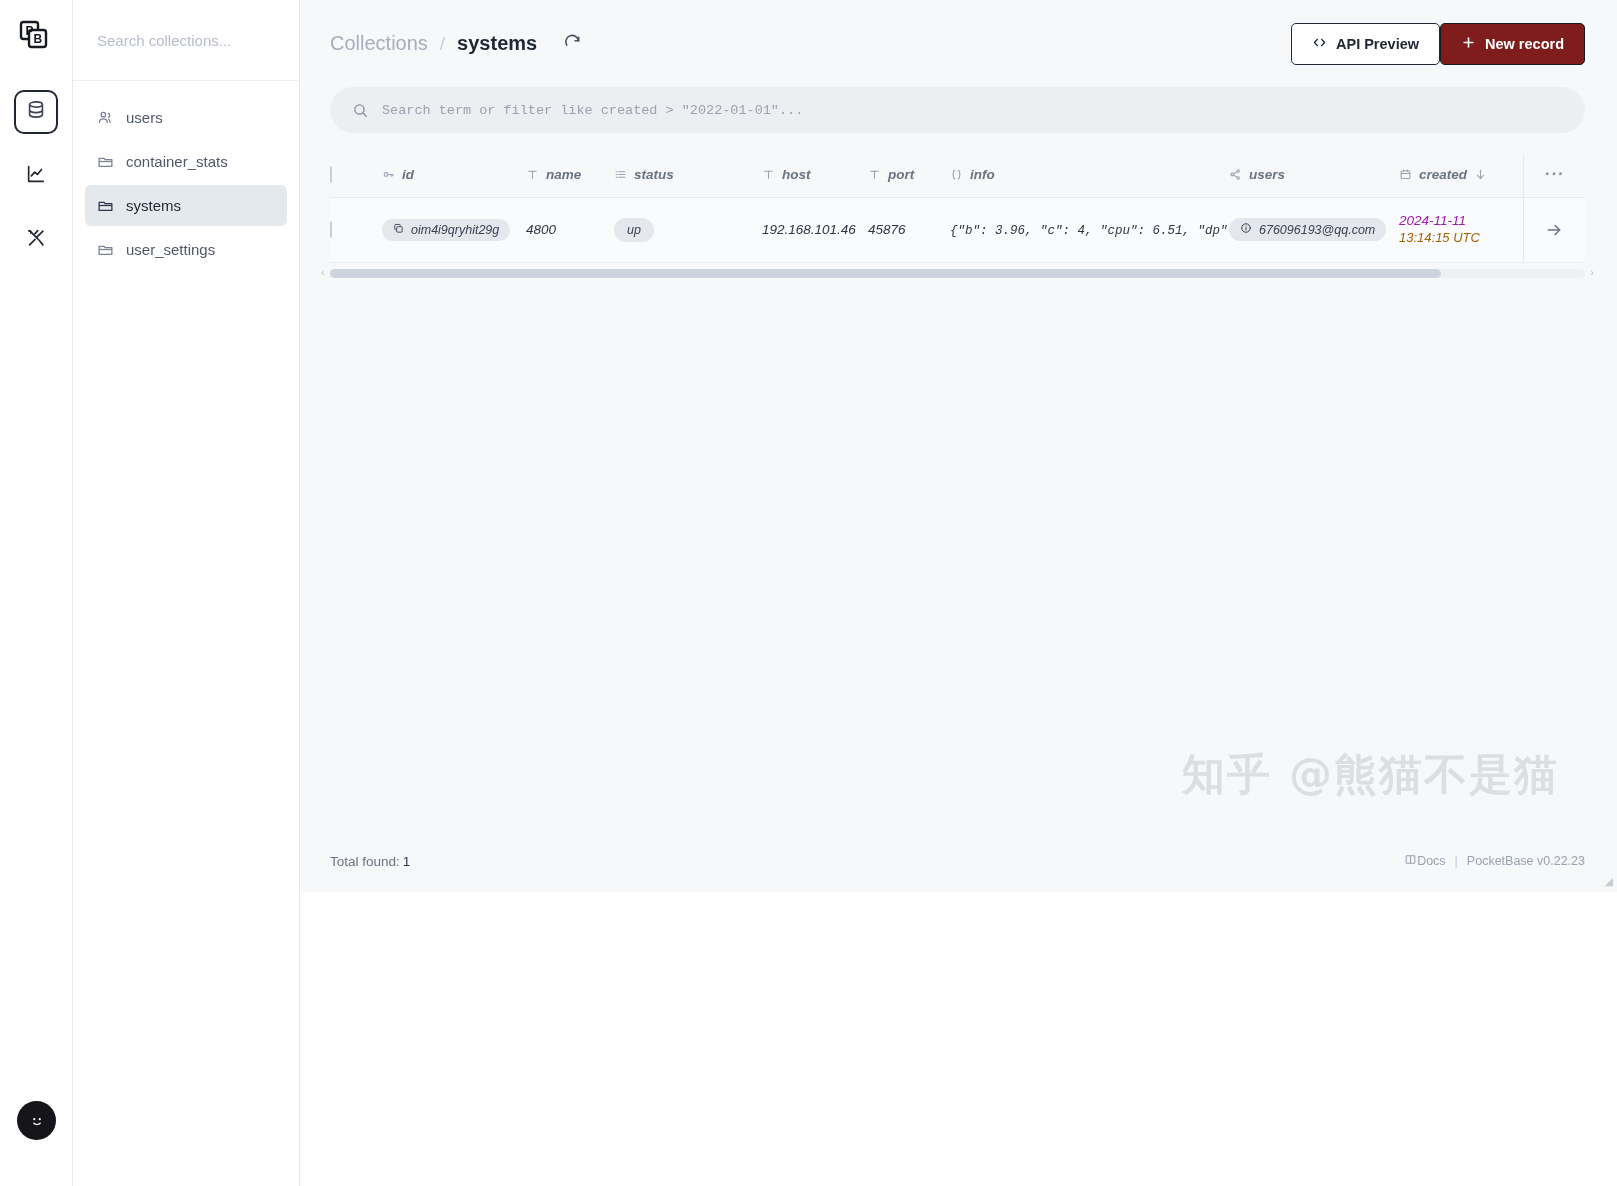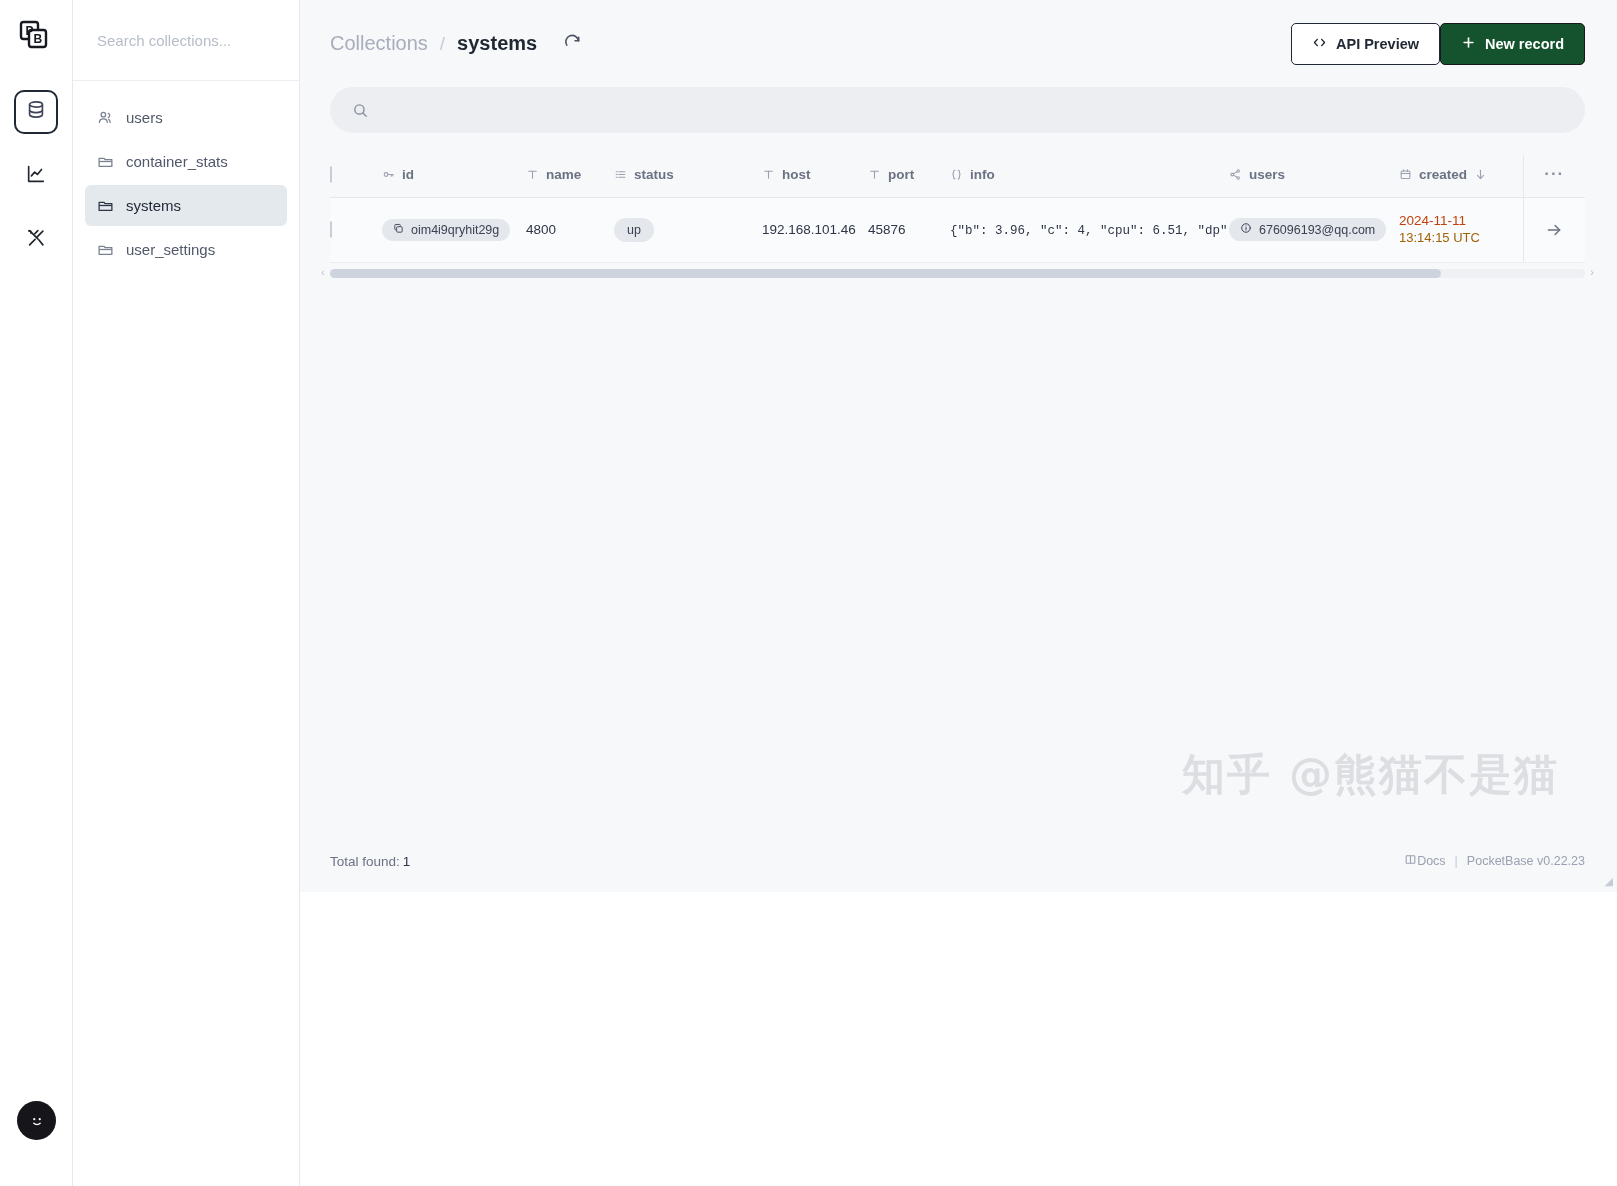--- a/index.html
+++ b/index.html
@@ -74,38 +74,38 @@
     margin-left: 10px; width: 26px; height: 26px; color: #4c5364;
     display: flex; align-items: center; justify-content: center; cursor: pointer;
   }
   .topbar-actions { margin-left: auto; display: flex; align-items: center; gap: 0; }
   .btn {
     display: inline-flex; align-items: center; gap: 9px;
     height: 42px; padding: 0 20px; border-radius: 5px;
     font-size: 14.5px; font-weight: 600; cursor: pointer; white-space: nowrap;
   }
   .btn-outline { background: #fff; color: #1f2733; border: 1.6px solid #1f2733; }
-  .btn-solid { background: #14532d; color: #ffffff; border: 1.6px solid #16191f; }
+  .btn-solid { background: #7f1d1d; color: #ffffff; border: 1.6px solid #16191f; }
 
   
   .filterbar { padding: 0 32px 0 30px; }
   .filter-input {
     height: 46px; background: #eceef2; border-radius: 23px;
     display: flex; align-items: center; gap: 13px; padding: 0 22px;
     cursor: text;
   }
   .filter-input .fi-icon { color: #8b91a0; display:flex; }
   .filter-input input {
     flex: 1; border: 0; outline: 0; background: transparent;
     font-family: "Liberation Mono", monospace; font-size: 13.5px; color: #3d4457;
   }
   .filter-input input::placeholder { color: #9aa1b0; }
 
   
-  .table-wrap { margin-top: 22px; padding: 0 32px 0 30px; position: relative; }
+  .table-wrap { margin-top: 22px; padding: 0 32px 0 30px; position: relative; font-style: italic; }
   table { width: 100%; border-collapse: collapse; table-layout: fixed; }
   thead th {
     font-size: 13.5px; font-weight: 600; color: #6b7283;
     text-align: left; padding: 9px 0 13px 0; border-bottom: 1px solid #e6e8ed;
     white-space: nowrap; vertical-align: middle;
   }
   .th-inner { display: flex; align-items: center; gap: 7px; cursor: pointer; }
   .th-inner .t-ico { color: #9ba1b0; display: flex; align-items: center; }
   tbody td {
     padding: 15px 0; border-bottom: 1px solid #ebedf1;
@@ -119,21 +119,21 @@
   .pill {
     display: inline-flex; align-items: center; gap: 7px;
     background: #e4e7ec; color: #3b4252; border-radius: 13px;
     padding: 4px 11px; font-size: 12.5px; white-space: nowrap;
   }
   .pill.status { padding: 5px 13px; }
   .mono-ellipsis {
     font-family: "Liberation Mono", monospace; font-size: 12.5px; color: #2e3647;
     white-space: nowrap; overflow: hidden; text-overflow: clip;
   }
-  .created-main { font-size: 13.5px; color: #c2410c; line-height: 1.25; }
+  .created-main { font-size: 13.5px; color: #a21caf; line-height: 1.25; }
   .created-sub { font-size: 13px; color: #a16207; line-height: 1.3; }
   .col-actions { width: 62px; border-left: 1px solid #e6e8ed; text-align: center; }
   .dots { color: #8b91a0; font-size: 17px; letter-spacing: 1px; cursor: pointer; }
   .arrow { color: #6b7283; display: flex; justify-content: center; cursor: pointer; }
 
   
   .hscroll {
     margin: 6px 32px 0 30px; height: 9px; background: #eef0f4;
     border-radius: 5px; position: relative; cursor: pointer;
   }
@@ -315,20 +315,21 @@
     </div>
 
     <div class="filterbar">
       <div class="filter-input">
         <span class="fi-icon">
           <svg width="17" height="17" viewBox="0 0 24 24" fill="none" stroke="currentColor" stroke-width="2" stroke-linecap="round">
             <circle cx="10.5" cy="10.5" r="6.5"></circle>
               <path d="M15.5 15.5L20 20"></path>
           </svg>
         </span>
+        <input type="text" placeholder="Search term or filter like created &gt; &quot;2022-01-01&quot;..." style="">
       </div>
     </div>
 
     <div class="table-wrap">
       <table>
         <colgroup>
           <col style="width:52px">
             <col style="width:144px">
             <col style="width:88px">
           <col style="width:148px">

